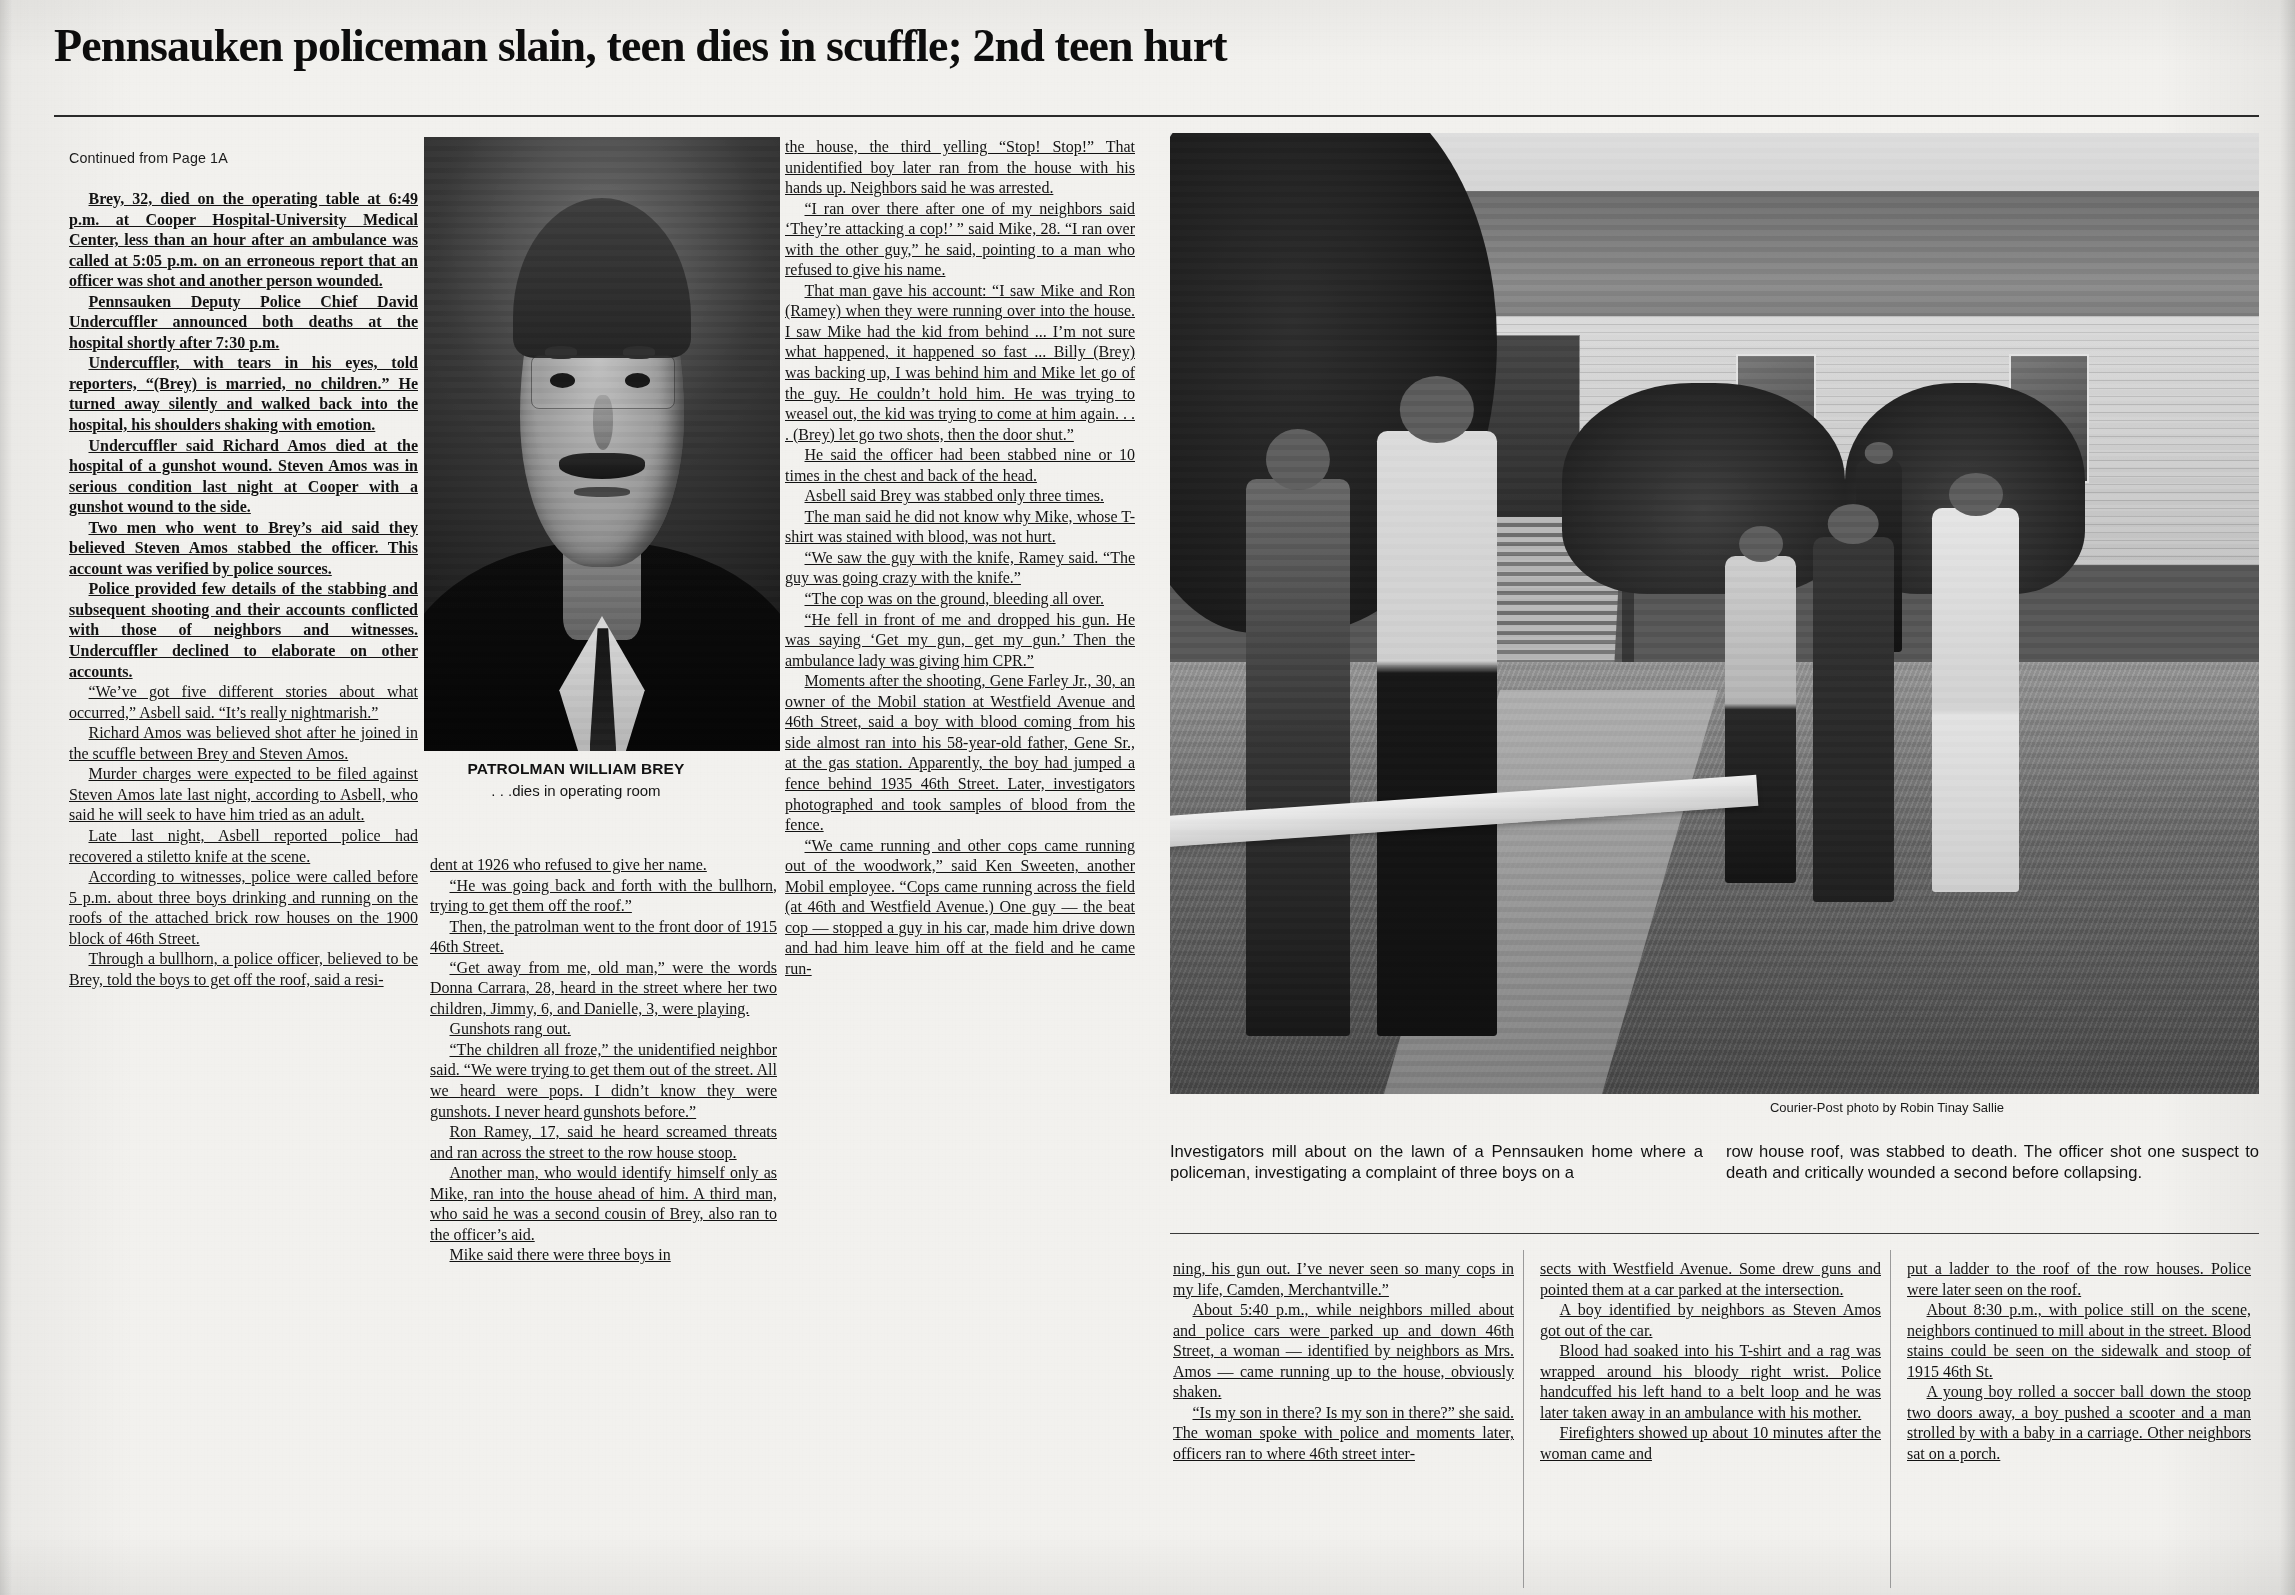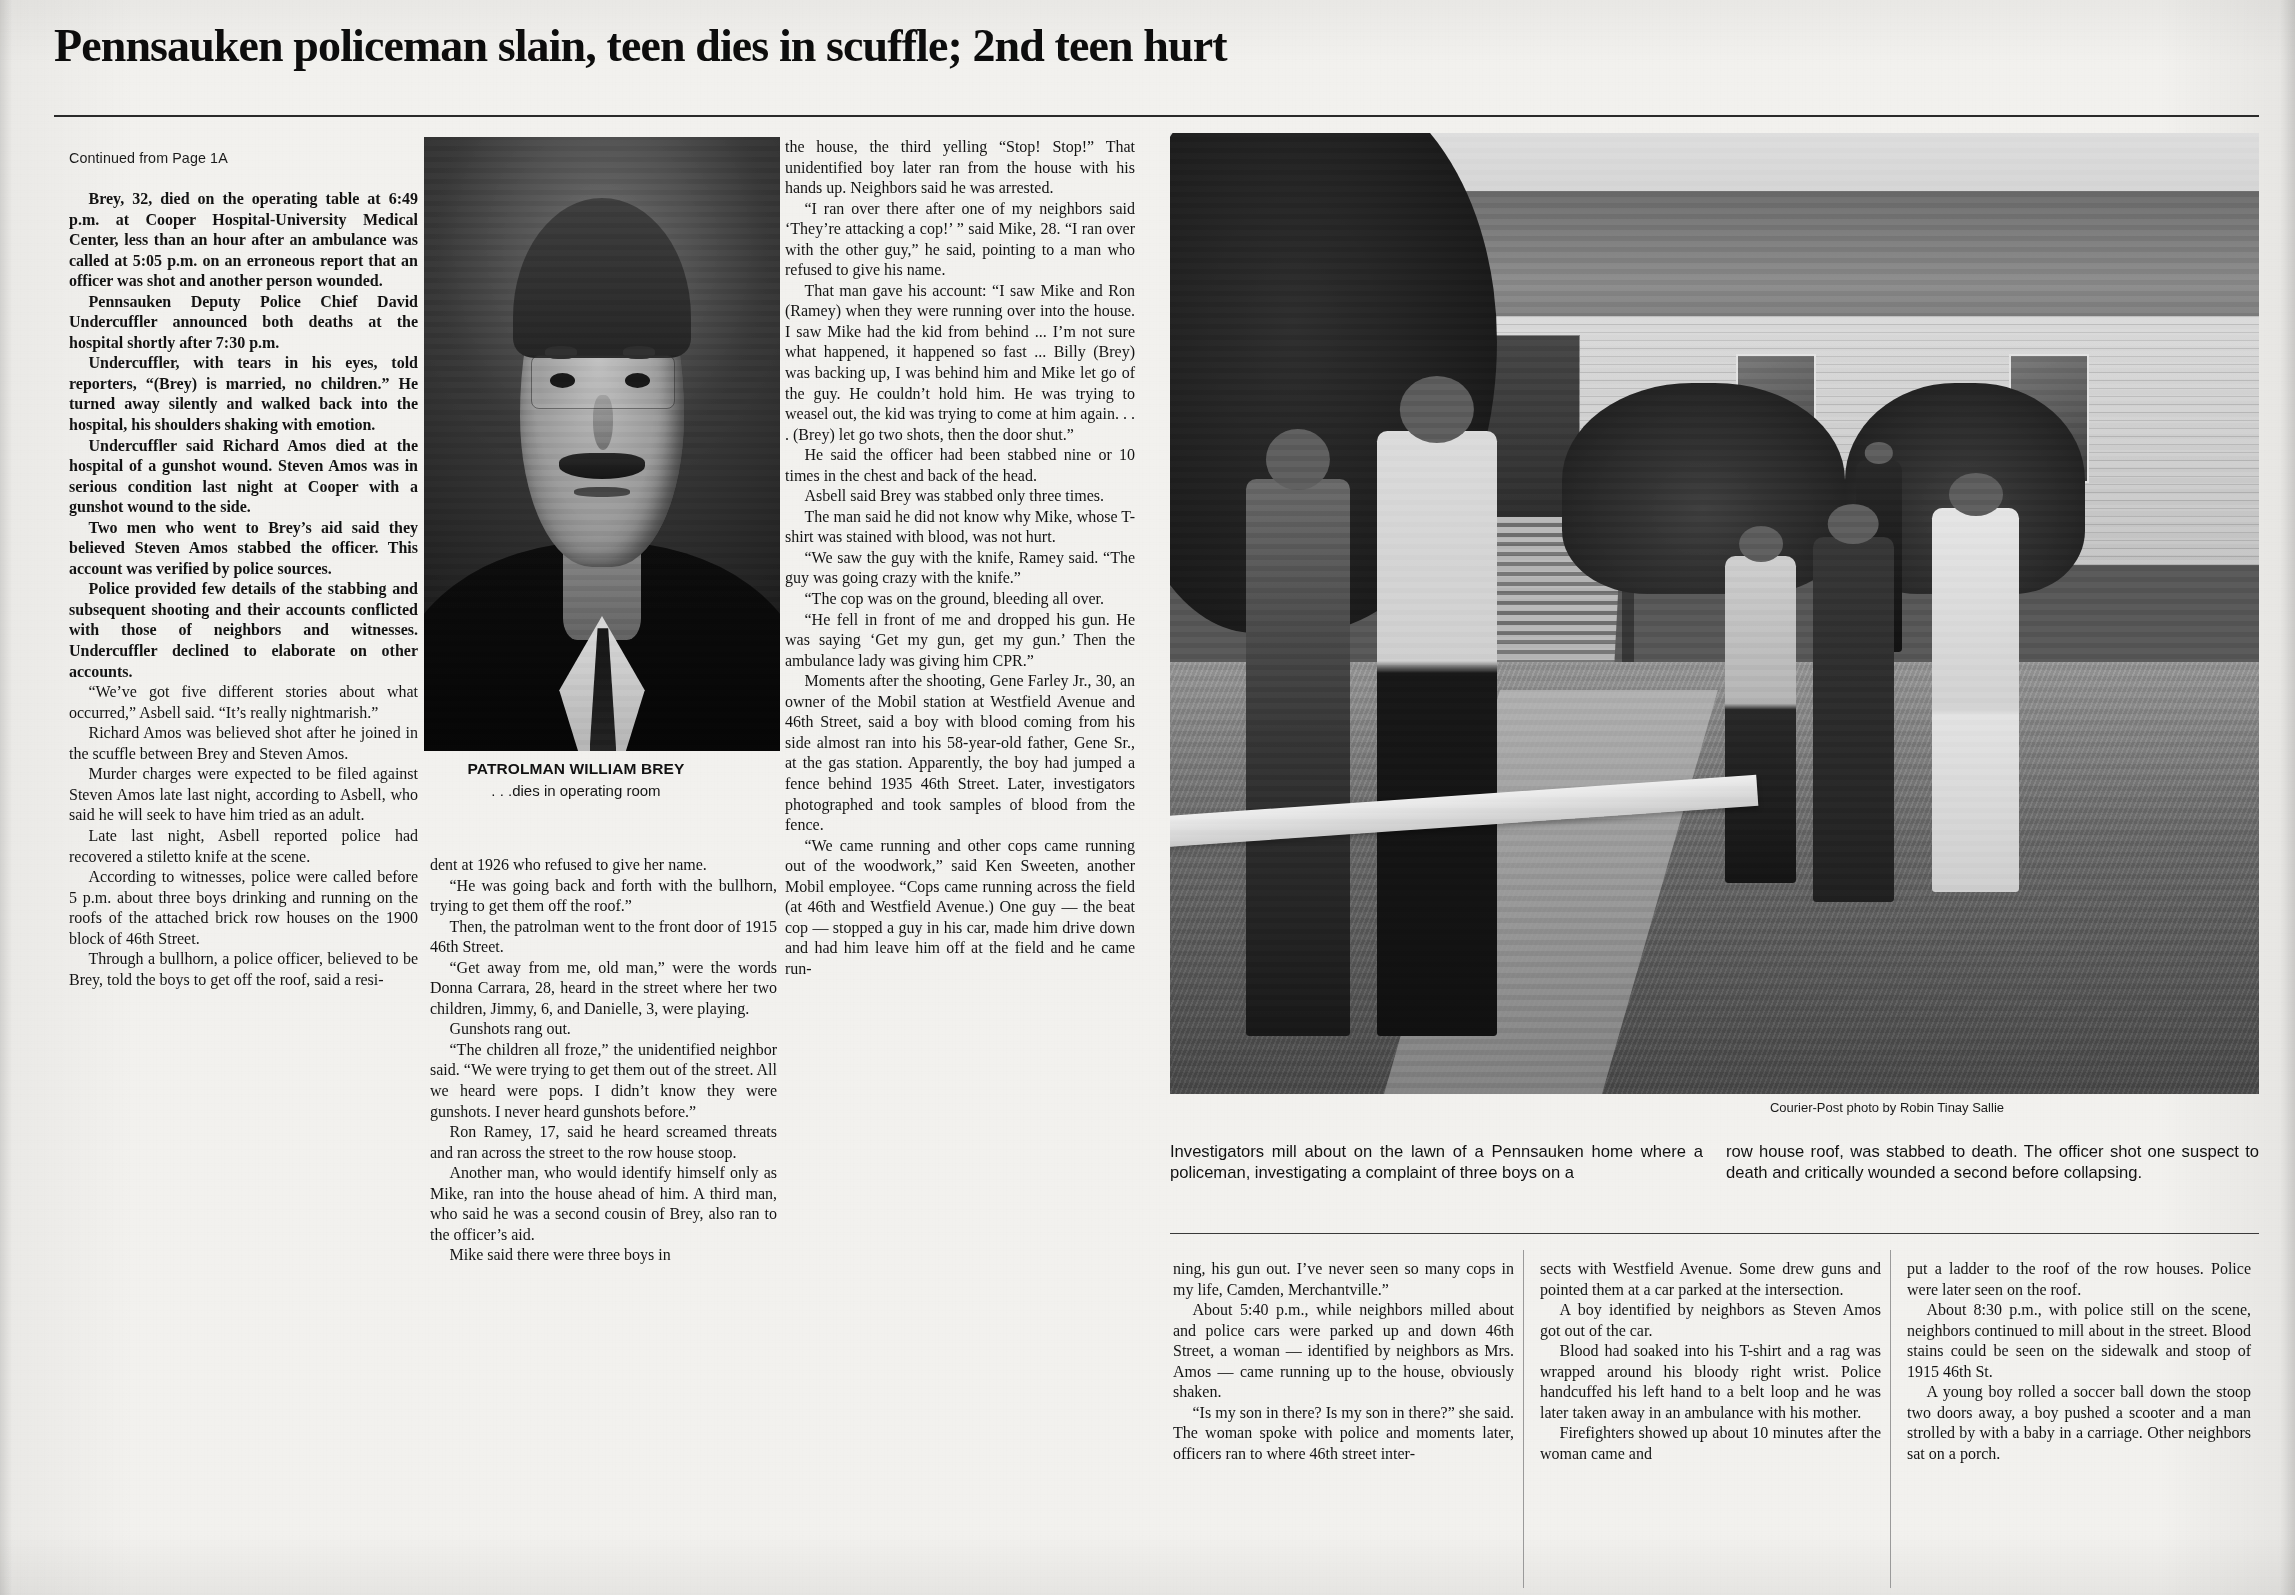--- a/index.html
+++ b/index.html
@@ -62,20 +62,21 @@
     position: absolute;
     font-size: 16px;
     line-height: 1.285;
     text-align: justify;
     color: #131313;
     font-family: "Liberation Serif", serif;
   }
   .col p {
     margin: 0 0 0 0;
     text-indent: 19.5px;
+    text-decoration: underline;
   }
   .col p.noindent { text-indent: 0; }
 
   .contfrom {
     position: absolute;
     left: 69px;
     top: 150px;
     font-family: "Liberation Sans", sans-serif;
     font-size: 14.3px;
     font-weight: 400;

